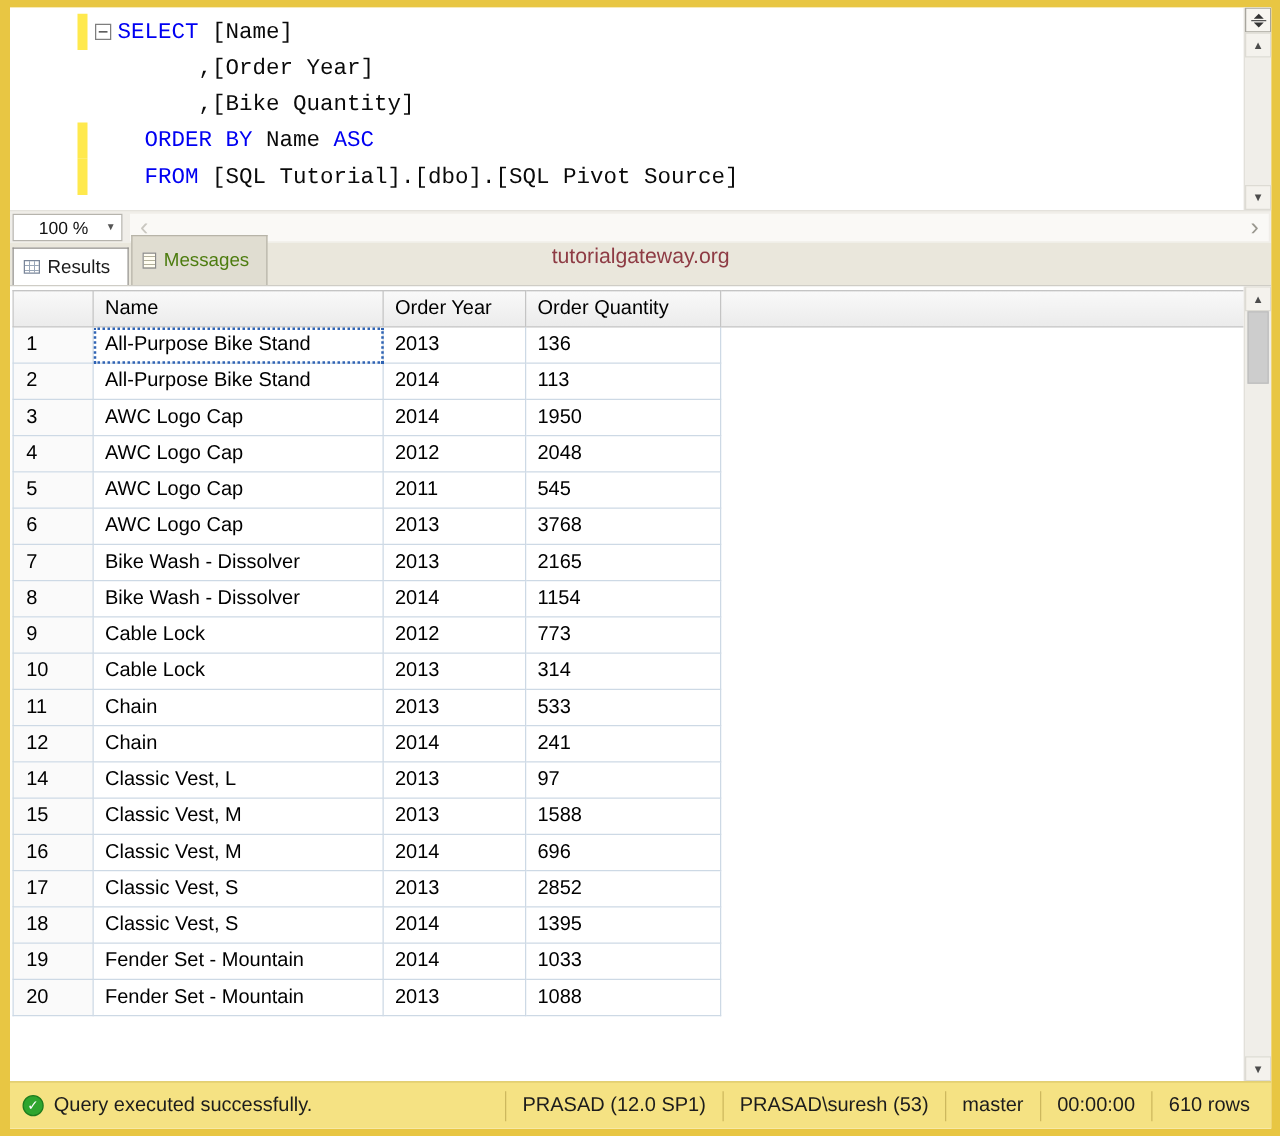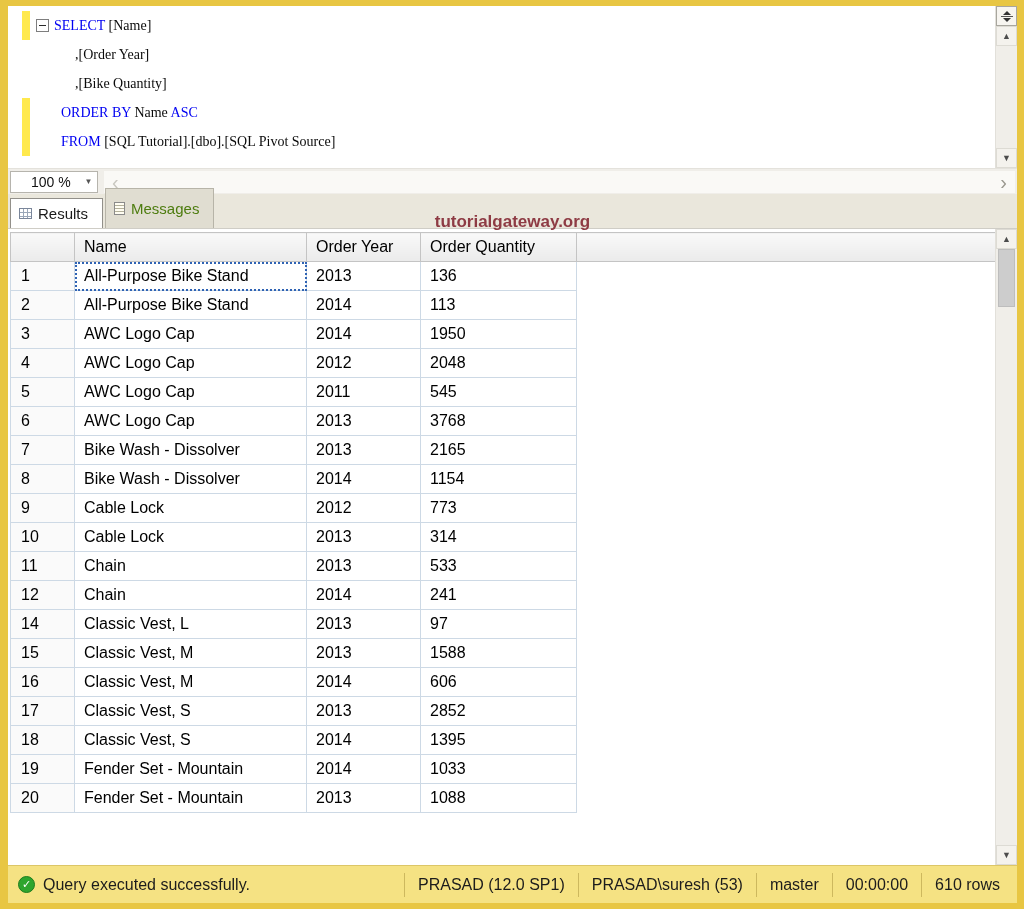--- a/index.html
+++ b/index.html
@@ -8,21 +8,21 @@
     --sel:#2f63b4; --green:#2ea52e;
   }
   *{box-sizing:border-box;margin:0;padding:0;}
   html,body{width:1024px;height:909px;}
   body{font-family:"Liberation Sans",sans-serif;background:#fff;}
   .window{width:1024px;height:909px;background:var(--frame-gold);padding:6px 7px 6px 8px;display:flex;flex-direction:column;}
   .content{flex:1;display:flex;flex-direction:column;background:#fff;overflow:hidden;}
 
   
   .editor-row{height:162px;display:flex;background:#fff;}
-  .editor{flex:1;padding-top:5px;font-family:Liberation Serif, serif;font-size:14px;overflow:hidden;}
+  .editor{flex:1;padding-top:5px;font-family:Liberation Mono, monospace;font-size:18px;overflow:hidden;padding-left:40px;}
   .code-line{height:29px;display:flex;align-items:center;}
   .chg{width:8px;height:29px;margin-left:14px;flex:none;}
   .chg.on{background:var(--change-bar);}
   .fold-area{width:24px;flex:none;display:flex;align-items:center;justify-content:center;}
   .fold-box{width:13px;height:13px;border:1px solid #7e7e7e;background:#fff;position:relative;}
   .fold-box::after{content:"";position:absolute;left:2px;right:2px;top:5px;border-top:1px solid #2a2a2a;}
   .code-text{white-space:pre;color:#000;}
   .kw{color:var(--keyword);}
   .pl{color:#0a0a0a;}
 
@@ -49,21 +49,21 @@
   
   .tab-row{height:34px;flex:none;background:#eae7dc;display:flex;align-items:flex-end;position:relative;padding-left:2px;}
   .tab{display:flex;align-items:center;gap:6px;padding:0 14px 0 8px;font-size:15px;color:#1a1a1a;cursor:default;text-align:center;}
   .tab.active{background:#fff;border:1px solid #92908a;border-bottom:none;height:30px;}
   .tab.inactive{background:#e0ddd1;border:1px solid #b7b4a8;border-bottom:none;height:40px;margin-left:2px;color:#4d7c0f;}
   .icon-results{width:13px;height:11px;border:1px solid #7a869a;background-image:
      repeating-linear-gradient(to right,transparent 0 3px,#9aa7b8 3px 4px),
      repeating-linear-gradient(to bottom,transparent 0 3px,#9aa7b8 3px 4px);background-color:#fff;}
   .icon-messages{width:11px;height:13px;border:1px solid #8a8a8a;background-color:#fffdf2;background-image:
      repeating-linear-gradient(to bottom,transparent 0 2px,#b3b09a 2px 3px);}
-  .watermark{position:absolute;left:0;right:0;top:18px;text-align:center;font-weight:bold;font-size:17px;color:var(--watermark);pointer-events:none;}
+  .watermark{position:absolute;left:0;right:0;top:1px;text-align:center;font-weight:normal;font-size:17px;color:var(--watermark);pointer-events:none;}
 
   
   .grid-row{flex:1;display:flex;background:#fff;border-top:1px solid #cfcdc6;overflow:hidden;}
   .grid-area{flex:1;padding:3px 0 0 2px;overflow:hidden;}
   table.grid-table{border-collapse:collapse;table-layout:fixed;width:100%;font-size:16px;color:#000;}
   .col-num{width:64px;}.col-name{width:232px;}.col-year{width:114px;}.col-qty{width:156px;}
   th{height:29px;background:linear-gradient(#f9f9f9,#ebebeb);border:1px solid #c4c4c4;font-weight:normal;text-align:left;padding-left:9px;}
   th.filler{border-right:none;}
   td{height:29px;border:1px solid var(--grid-line);padding-left:9px;overflow:hidden;white-space:nowrap;}
   td.rownum{background:#fafafa;padding-left:10px;}
@@ -262,21 +262,21 @@
     <td class="rownum">15</td>
     <td>Classic Vest, M</td>
     <td>2013</td>
     <td>1588</td>
     <td class="filler-b"></td>
   </tr>
               <tr>
     <td class="rownum">16</td>
     <td>Classic Vest, M</td>
     <td>2014</td>
-    <td>606</td>
+    <td>696</td>
     <td class="filler-b"></td>
   </tr>
               <tr>
     <td class="rownum">17</td>
     <td>Classic Vest, S</td>
     <td>2013</td>
     <td>2852</td>
     <td class="filler-b"></td>
   </tr>
               <tr>

